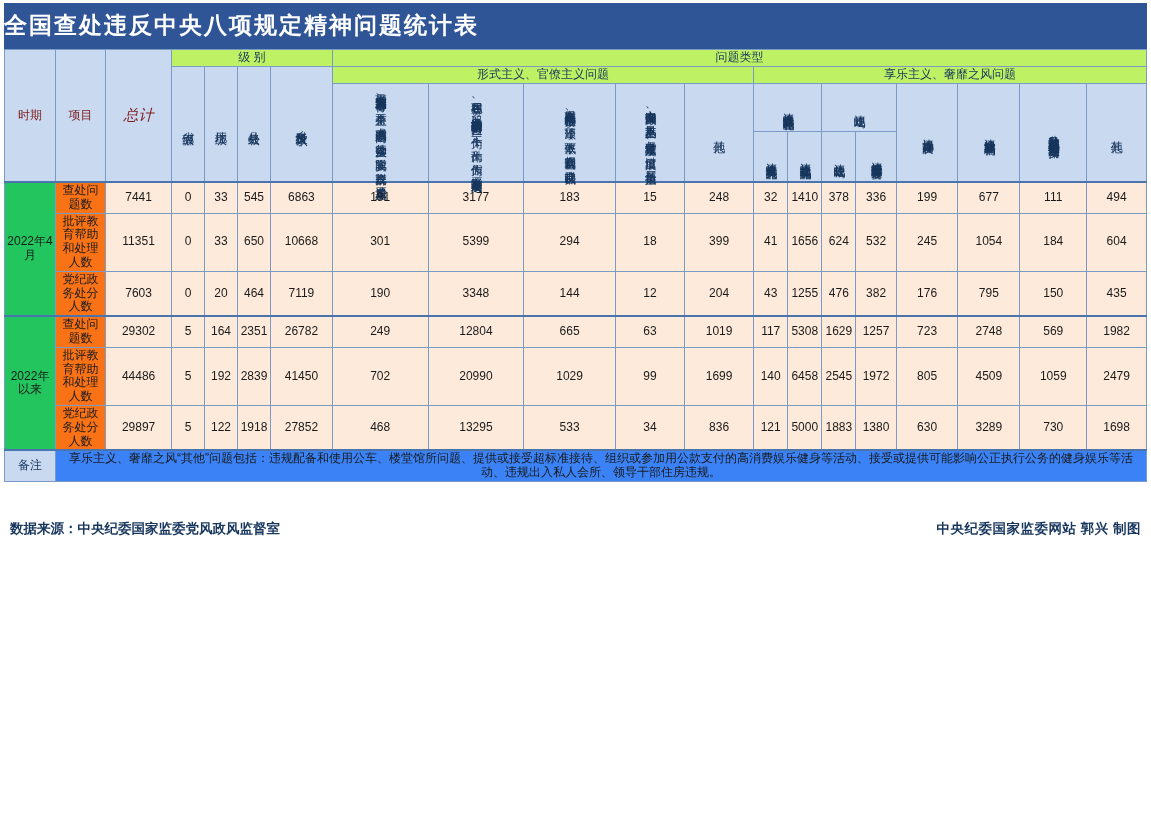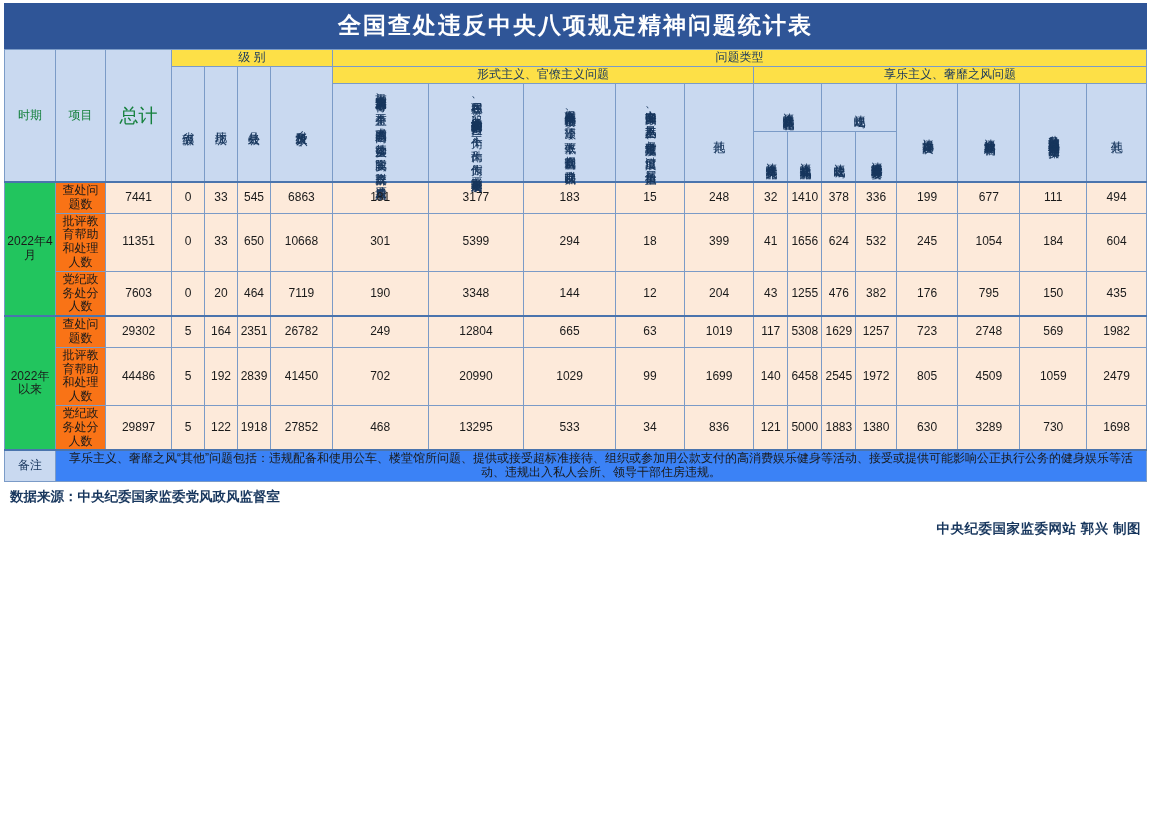--- a/index.html
+++ b/index.html
@@ -17,21 +17,20 @@
   .page {
     position: relative;
     width: 1151px;
     height: 820px;
     box-sizing: border-box;
     padding: 0 4px;
   }
   .title-bar {
     background: #2f5597;
     color: #ffffff;
-    text-align: center;
     font-size: 23px;
     font-weight: bold;
     letter-spacing: 2px;
     padding: 7px 0 8px 0;
     margin: 3px 0 0 0;
   }
   table.main {
     border-collapse: collapse;
     width: 1143px;
     table-layout: fixed;
@@ -47,26 +46,26 @@
     line-height: 1.15;
   }
   
   .hdr {
     background: #c9d9f0;
     color: #17365d;
     font-size: 13px;
   }
   .hdr-strong {
     background: #c9d9f0;
-    color: #15803d;
+    color: #7f1d1d;
     font-size: 15px;
     font-weight: bold;
   }
   .hdr-mid {
-    background: #fde047;
+    background: #bef264;
     color: #17365d;
     font-size: 14px;
     font-weight: bold;
   }
   .vert {
     writing-mode: vertical-rl;
     text-orientation: upright;
     margin: 0 auto;
     line-height: 1.18;
     letter-spacing: 1px;
@@ -78,22 +77,23 @@
     display: flex;
     justify-content: center;
     align-items: center;
     height: 100%;
   }
   .v-small {
     font-size: 11.5px;
     letter-spacing: 0.5px;
   }
   .two-line {
-    font-size: 19px;
+    font-size: 15px;
     line-height: 1.25;
+    font-style: italic;
   }
   
   .cell-label {
     background: #f97316;
     color: #1a1a1a;
     font-size: 12.5px;
     line-height: 1.25;
   }
   .cell-num {
     background: #fdeada;
@@ -116,21 +116,21 @@
     background: #3b82f6;
     color: #1a1a1a;
     font-size: 13px;
     text-align: left;
     line-height: 1.55;
     padding: 4px 8px;
   }
   .footer {
     display: flex;
     justify-content: space-between;
-    align-items: flex-start;
+    align-items: flex-end;
     width: 1143px;
     margin: 0 auto;
     padding: 6px 6px 0 6px;
     box-sizing: border-box;
     font-size: 13.5px;
     color: #17365d;
     font-weight: bold;
   }
   .footer-right { letter-spacing: 0.5px; margin-top: 32px; }
   .sep-top { border-top: 2px solid #4a74ad !important; }

